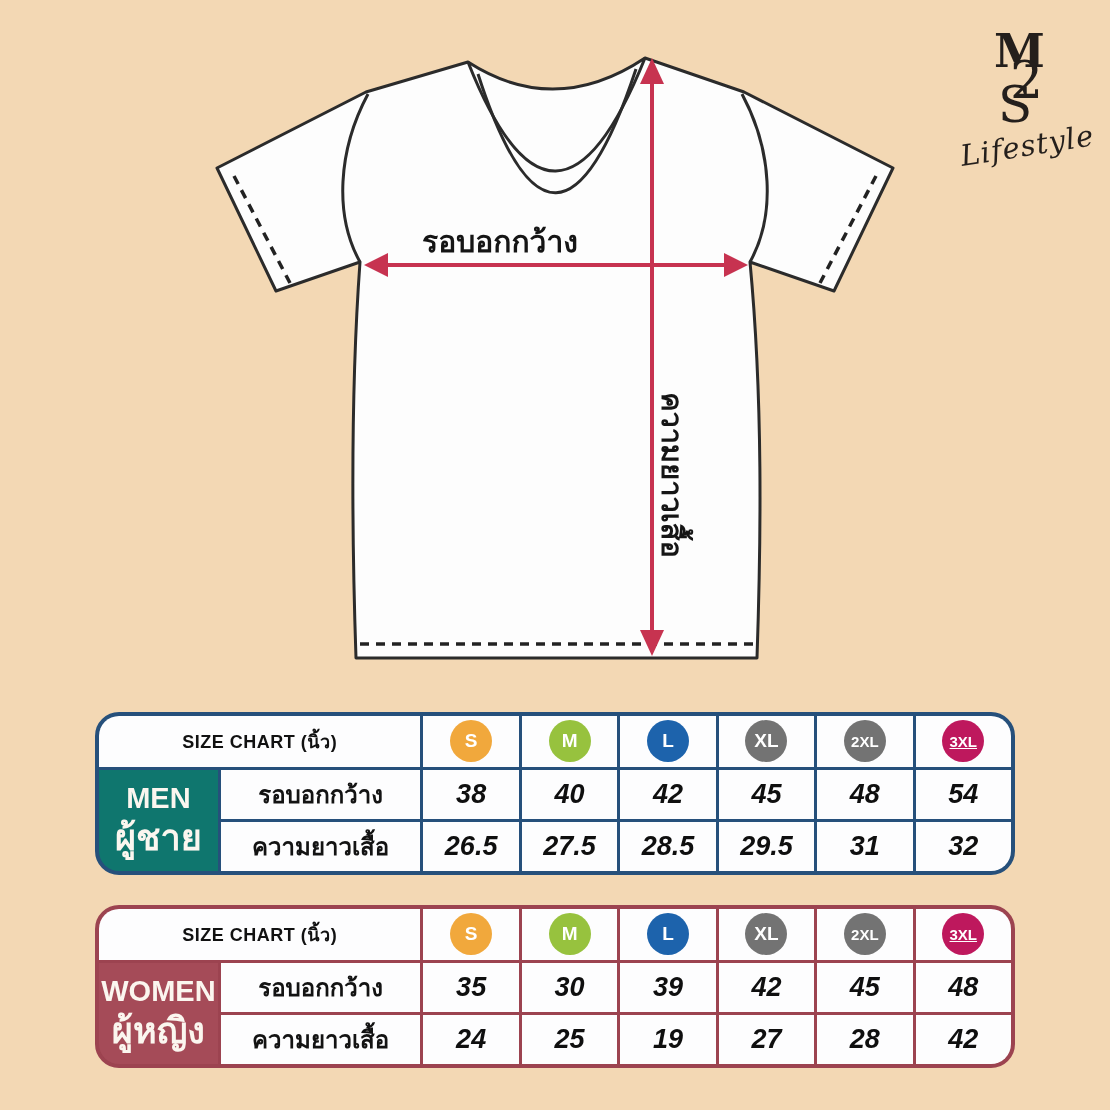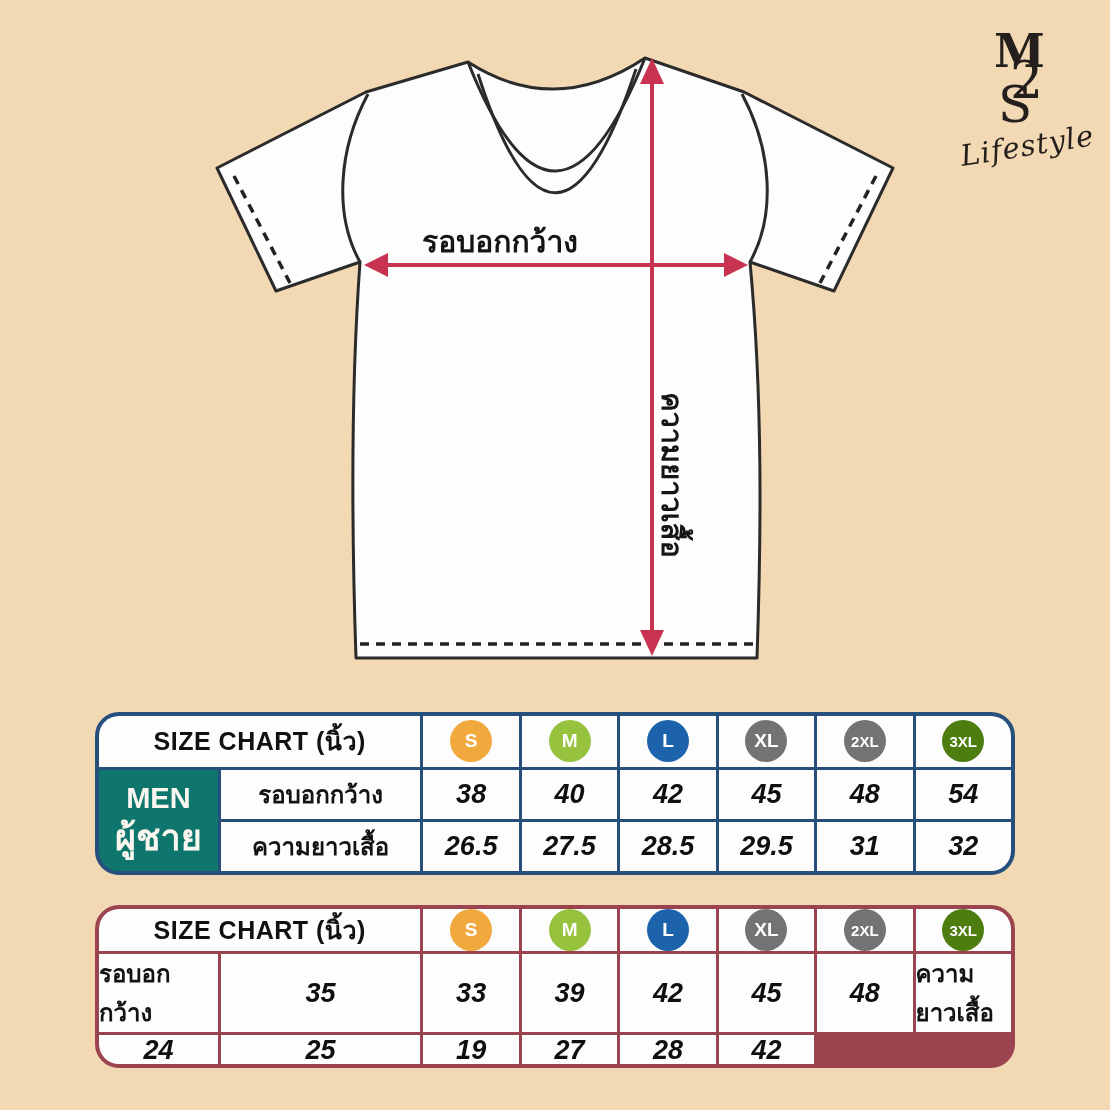--- a/index.html
+++ b/index.html
@@ -37,21 +37,21 @@
     display:grid;
     grid-template-columns:122fr 205fr repeat(6, 98fr);
     grid-template-rows:54fr 52fr 52fr;
     gap:3px;
   }
   .men-table{top:712px;background:#26507b;border:4px solid #26507b;}
   .women-table{top:905px;background:#9c4350;border:4px solid #9c4350;}
   .cell{
     background:#fdfdfe;display:flex;align-items:center;justify-content:center;
   }
-  .cell.hdr-label{grid-column:1 / 3;font-size:25px;font-weight:700;letter-spacing:.5px;color:#111;}
+  .cell.hdr-label{grid-column:1 / 3;font-size:18px;font-weight:700;letter-spacing:.5px;color:#111;}
   .cell.gender{
     grid-column:1;grid-row:2 / 4;flex-direction:column;gap:2px;
     color:#fbf6ef;font-weight:700;line-height:1.15;
   }
   .men-table .cell.gender{background:#0f766e;}
   .women-table .cell.gender{background:#a54b58;}
   .gender-en{font-size:29px;}
   .gender-th{font-size:36px;font-weight:600;}
   .cell.measure{font-size:24px;font-weight:600;color:#131313;}
   .cell.val{font-size:27px;font-weight:700;color:#0f0f0f;font-style:italic;}
@@ -59,21 +59,21 @@
     width:42px;height:42px;border-radius:50%;
     display:flex;align-items:center;justify-content:center;
     color:#ffffff;font-weight:700;font-size:19px;
   }
   .badge.sz-2xl,.badge.sz-3xl{font-size:15px;}
   .badge.sz-s{background:#f1a83c;}
   .badge.sz-m{background:#97c23e;}
   .badge.sz-l{background:#1d63ac;}
   .badge.sz-xl{background:#737373;}
   .badge.sz-2xl{background:#737373;}
-  .badge.sz-3xl{background:#4d7c0f;}
+  .badge.sz-3xl{background:#be185d;text-decoration:underline;}
 </style>
 </head>
 <body>
 
 <svg class="diagram-svg" width="1110" height="710" viewBox="0 0 1110 710">
 
   <path d="M 468,62
            L 366,92 L 217,168
            L 276,291
            L 360,262
@@ -179,24 +179,28 @@
   <div class="cell">
     <span class="badge sz-xl">XL</span>
   </div>
   <div class="cell">
     <span class="badge sz-2xl">2XL</span>
   </div>
   <div class="cell">
     <span class="badge sz-3xl">3XL</span>
   </div>
 
+  <div class="cell gender">
+    <div class="gender-en">WOMEN</div>
+    <div class="gender-th">ผู้หญิง</div>
+  </div>
 
   <div class="cell measure">รอบอกกว้าง</div>
   <div class="cell val">35</div>
-  <div class="cell val">33</div>
+  <div class="cell val">30</div>
   <div class="cell val">39</div>
   <div class="cell val">42</div>
   <div class="cell val">45</div>
   <div class="cell val">48</div>
 
   <div class="cell measure">ความยาวเสื้อ</div>
   <div class="cell val">24</div>
   <div class="cell val">25</div>
   <div class="cell val">19</div>
   <div class="cell val">27</div>

